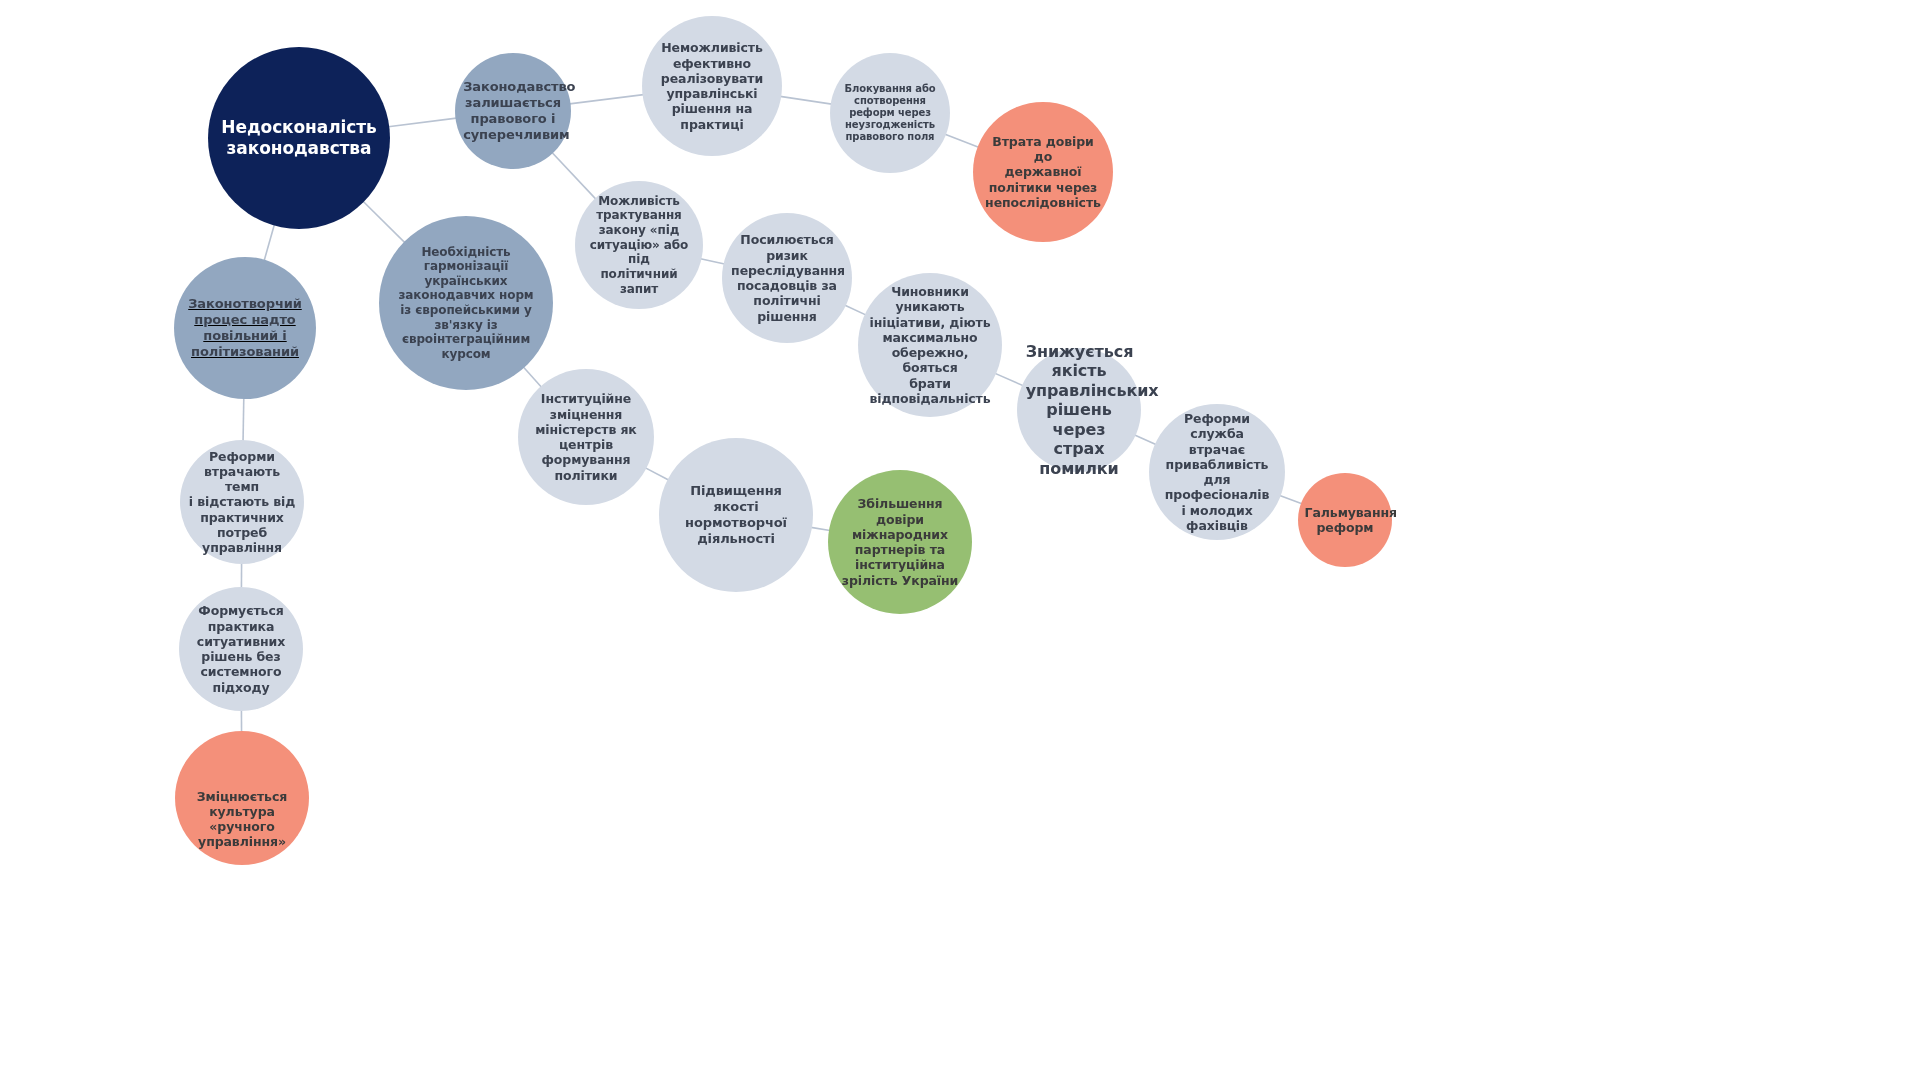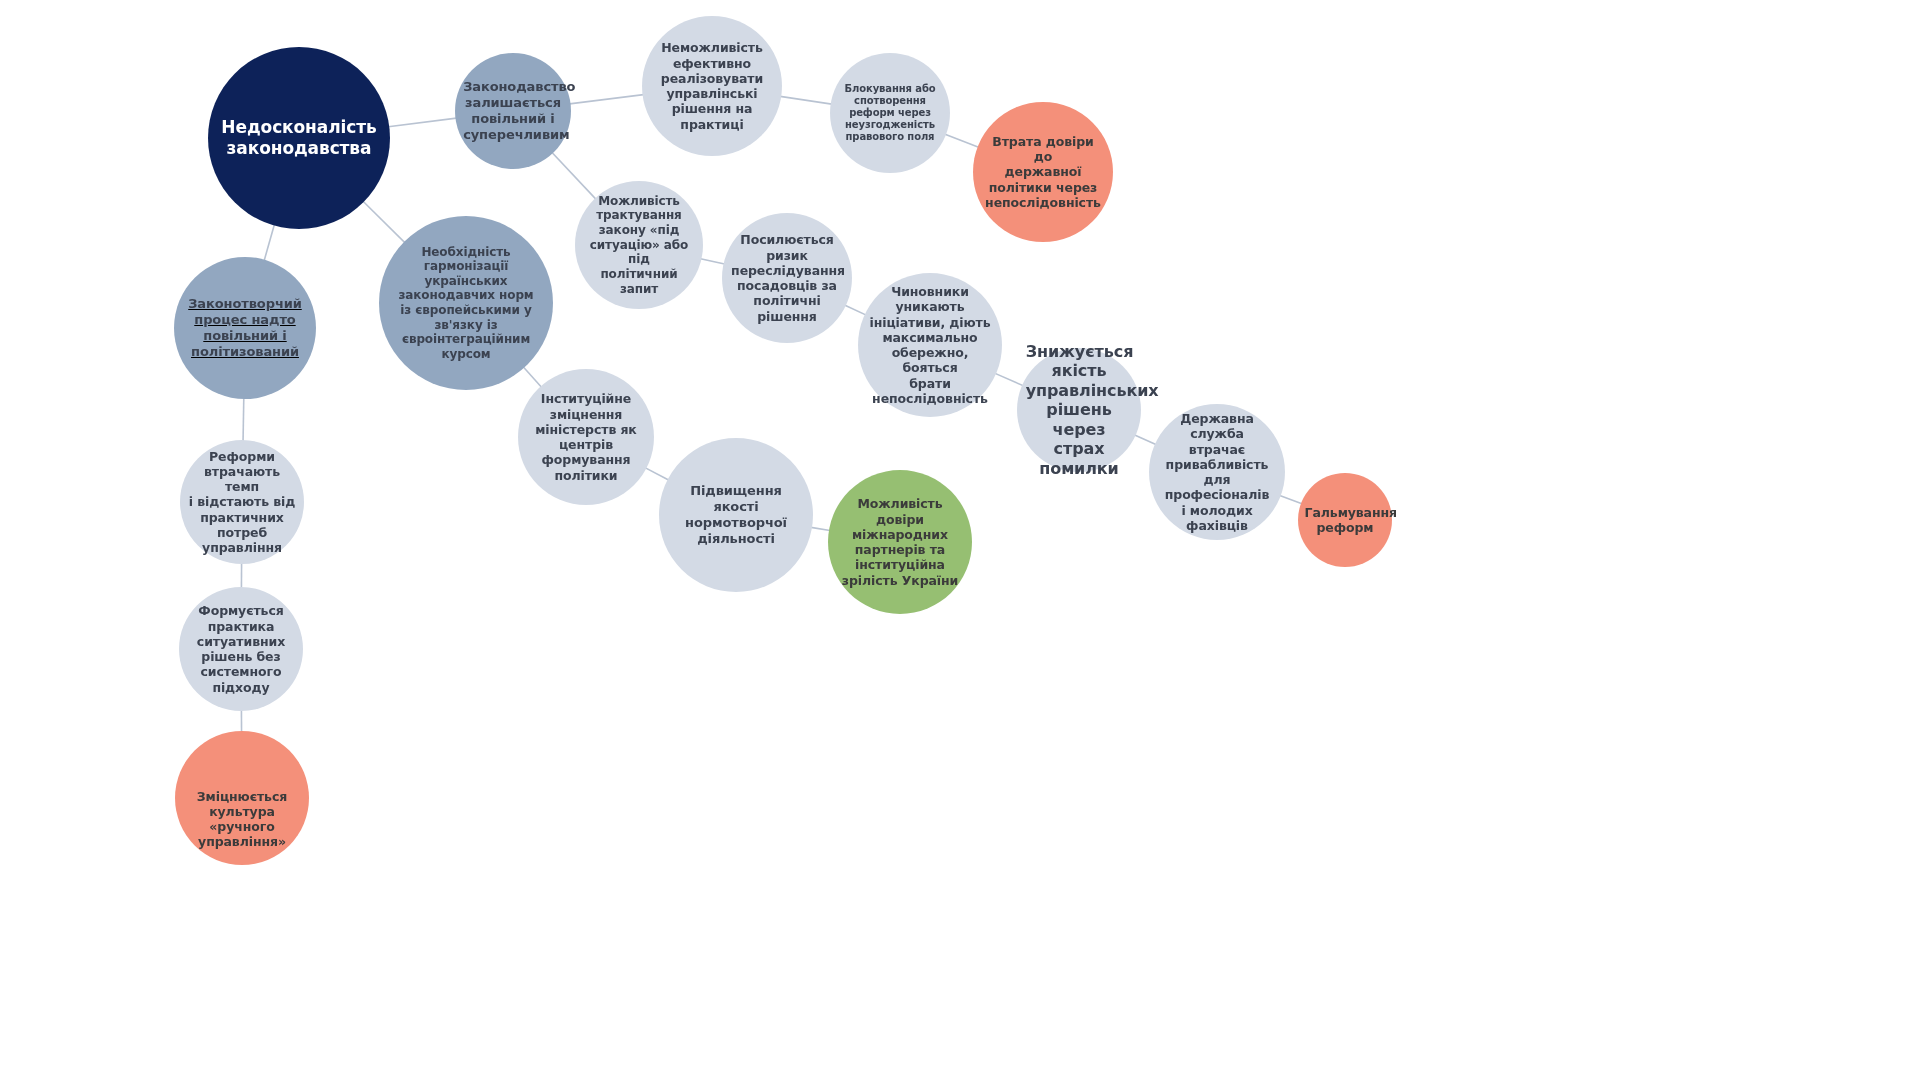--- a/index.html
+++ b/index.html
@@ -86,21 +86,21 @@
       <line x1="241.40938675325114" y1="709.9986262344183" x2="241.55705695549878" y2="732.001486369318" stroke="#b9c3d2" stroke-width="1.6"></line>
     </svg>
   <div id="node-layer">
       <div class="node root" style="left: 208px; top: 47px; width: 182px; height: 182px;">
         <span class="node-label" style="font-size: 17px;">Недосконалість
 законодавства</span>
       </div>
       <div class="node primary" style="left: 455px; top: 53px; width: 116px; height: 116px;">
         <span class="node-label" style="font-size: 13px;">Законодавство
 залишається
-повільний і
+правового і
 суперечливим</span>
       </div>
       <div class="node secondary" style="left: 642px; top: 16px; width: 140px; height: 140px;">
         <span class="node-label" style="font-size: 12.5px;">Неможливість
 ефективно
 реалізовувати
 управлінські
 рішення на
 практиці</span>
       </div>
@@ -131,30 +131,30 @@
 посадовців за
 політичні рішення</span>
       </div>
       <div class="node secondary" style="left: 858px; top: 273px; width: 144px; height: 144px;">
         <span class="node-label" style="font-size: 12.5px;">Чиновники
 уникають
 ініціативи, діють
 максимально
 обережно, бояться
 брати
-непослідовність</span>
+відповідальність</span>
       </div>
       <div class="node secondary" style="left: 1017px; top: 348px; width: 124px; height: 124px;">
         <span class="node-label" style="font-size: 16px;">Знижується якість
 управлінських
 рішень через
 страх помилки</span>
       </div>
       <div class="node secondary" style="left: 1149px; top: 404px; width: 136px; height: 136px;">
-        <span class="node-label" style="font-size: 12.5px;">Державна служба
+        <span class="node-label" style="font-size: 12.5px;">Реформи служба
 втрачає
 привабливість
 для професіоналів
 і молодих
 фахівців</span>
       </div>
       <div class="node negative" style="left: 1298px; top: 473px; width: 94px; height: 94px;">
         <span class="node-label" style="font-size: 12.5px;">Гальмування
 реформ</span>
       </div>
@@ -175,21 +175,21 @@
 центрів
 формування
 політики</span>
       </div>
       <div class="node secondary" style="left: 659px; top: 438px; width: 154px; height: 154px;">
         <span class="node-label" style="font-size: 13px;">Підвищення якості
 нормотворчої
 діяльності</span>
       </div>
       <div class="node positive" style="left: 828px; top: 470px; width: 144px; height: 144px;">
-        <span class="node-label" style="font-size: 12.5px;">Можливість довіри
+        <span class="node-label" style="font-size: 12.5px;">Збільшення довіри
 міжнародних
 партнерів та
 інституційна
 зрілість України</span>
       </div>
       <div class="node primary" style="left: 174px; top: 257px; width: 142px; height: 142px; text-decoration: underline;">
         <span class="node-label" style="font-size: 13px;">Законотворчий
 процес надто
 повільний і
 політизований</span>

